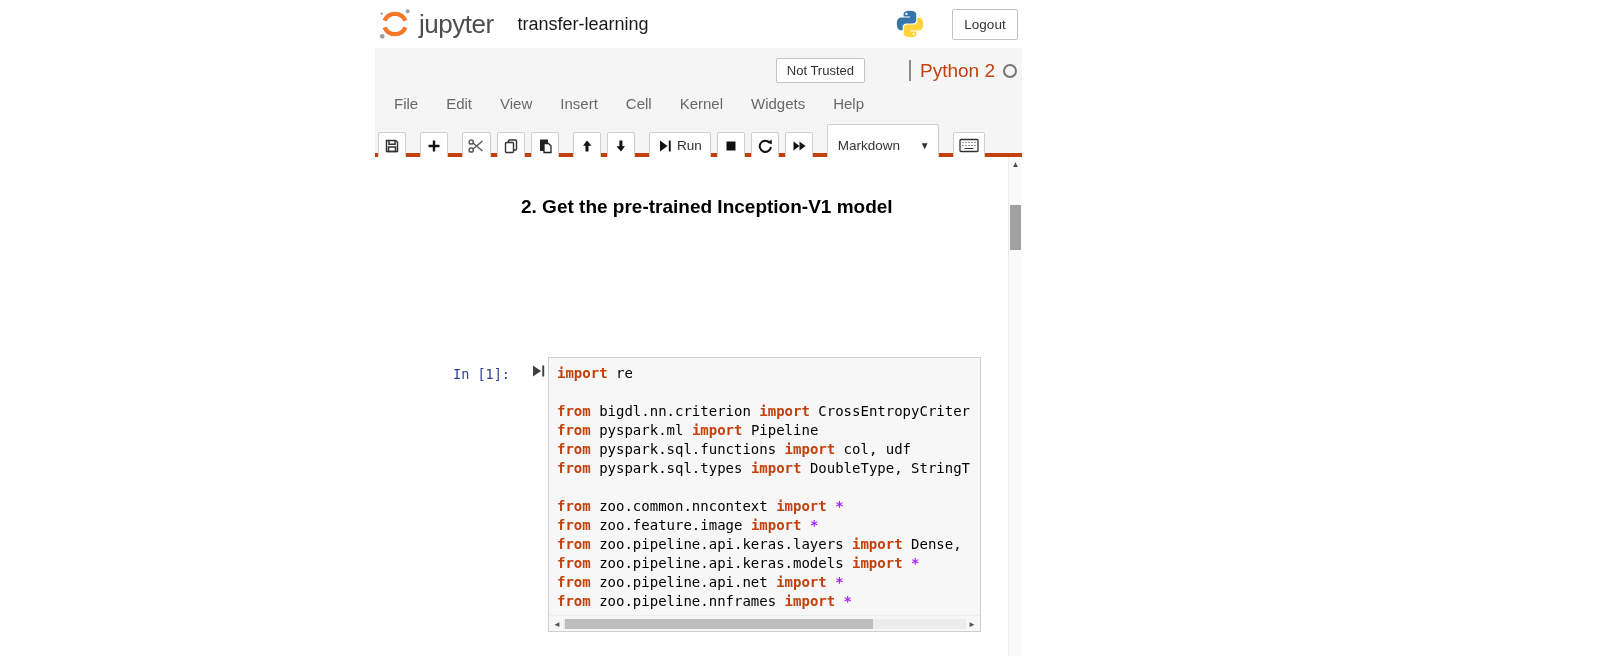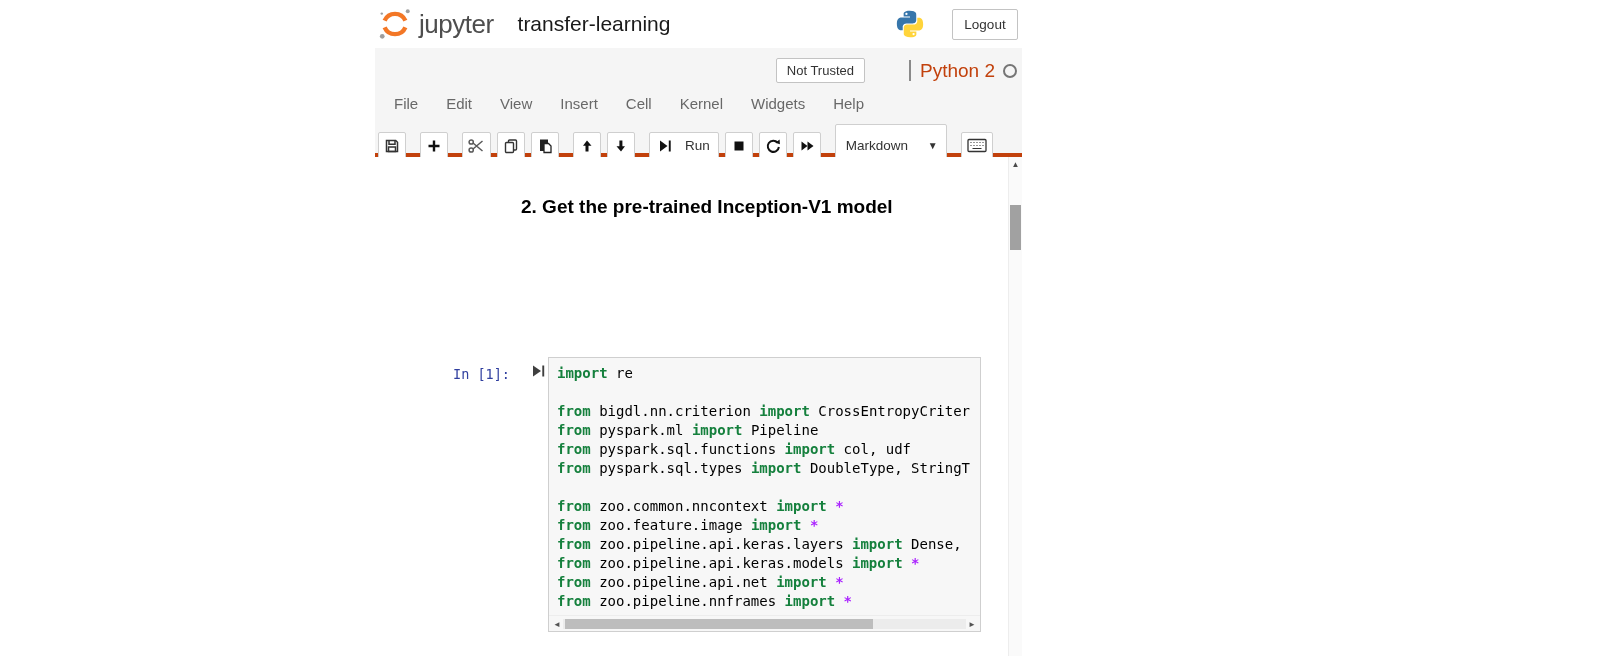--- a/index.html
+++ b/index.html
@@ -8,21 +8,21 @@
     position: relative; width: 1600px; height: 656px;
     background: #ffffff; overflow: hidden;
     font-family: "Liberation Sans", sans-serif; color: #333;
   }
   .app { position: absolute; left: 375px; top: 0; width: 647px; height: 656px; }
 
   
   .header { position: relative; height: 48px; background: #fff; display: flex; align-items: center; padding-left: 3px; }
   .logo { display: flex; align-items: center; cursor: pointer; }
   .logo-text { font-size: 26px; color: #4e4e4e; margin-left: 7px; letter-spacing: -0.5px; }
-  .nb-title { font-size: 21px; color: #1a1a1a; margin-left: 24px; }
+  .nb-title { font-size: 18px; color: #1a1a1a; margin-left: 24px; }
   .header-right { margin-left: auto; display: flex; align-items: center; }
   .python-logo { margin-right: 27px; }
   .logout-btn {
     width: 66px; height: 31px; margin-right: 4px;
     background: #fff; border: 1px solid #c3c3c3; border-radius: 2px;
     font-family: "Liberation Sans", sans-serif; font-size: 13.5px; color: #333; cursor: pointer;
   }
 
   
   .chrome { background: #f5f5f5; border-bottom: 4px solid #c2410c; height: 109px; }
@@ -41,21 +41,21 @@
 
   .toolbar { display: flex; align-items: center; padding: 4px 0 0 3px; }
   .tb-btn {
     height: 27px; min-width: 28px; padding: 0 5px;
     background: #fff; border: 1px solid #cfcfcf; border-radius: 2px;
     display: flex; align-items: center; justify-content: center;
     margin-right: 6px; cursor: pointer;
     font-family: "Liberation Sans", sans-serif;
   }
   .gap-after { margin-right: 14px; }
-  .run-btn { padding: 0 8px; gap: 8px; }
+  .run-btn { padding: 0 8px; }
   .run-label { font-size: 13.5px; color: #333; margin-left: 5px; }
   .cell-type-select {
     width: 112px; height: 43px; background: #fff; border: 1px solid #cfcfcf; border-radius: 2px;
     display: flex; align-items: center; justify-content: space-between;
     padding: 0 8px 0 10px; font-size: 13.5px; color: #333; cursor: pointer;
   }
   .dd-arrow { font-size: 10px; color: #333; }
   .kb-btn { margin-left: 14px; }
 
   
@@ -72,21 +72,21 @@
     position: absolute; left: 70px; top: 9px; width: 65px; text-align: right;
     font-family: "DejaVu Sans Mono", monospace; font-size: 13.5px; color: #303F9F; white-space: pre;
   }
   .run-marker { position: absolute; left: 156px; top: 7px; }
   .code-box {
     margin-left: 173px; width: 433px; height: 275px; position: relative;
     background: #f7f7f7; border: 1px solid #cfcfcf; overflow: hidden;
   }
   .code { margin: 0; padding: 6px 8px 0 8px; font-family: "DejaVu Sans Mono", monospace; font-size: 14px; line-height: 19px; color: #000; }
   .code-line { min-height: 19px; white-space: pre; }
-  .kw { color: #15803d; font-weight: 700; }
+  .kw { color: #c2410c; font-weight: 700; }
   .op { color: #AA22FF; font-weight: 700; }
   .tx { color: #000; }
 
   .hscroll { position: absolute; left: 0; right: 0; bottom: 0; height: 16px; background: #f7f7f7; border-top: 1px solid #ededed; }
   .hs-arrow { position: absolute; top: 1px; width: 12px; height: 14px; font-size: 8px; color: #555;
               display: flex; align-items: center; justify-content: center; cursor: pointer; }
   .hs-left { left: 2px; } .hs-right { right: 2px; }
   .hs-track { position: absolute; left: 14px; right: 14px; top: 3px; height: 10px; background: #ececec; }
   .hs-thumb { position: absolute; left: 16px; width: 308px; top: 3px; height: 10px; background: #bdbdbd; cursor: pointer; }
 

